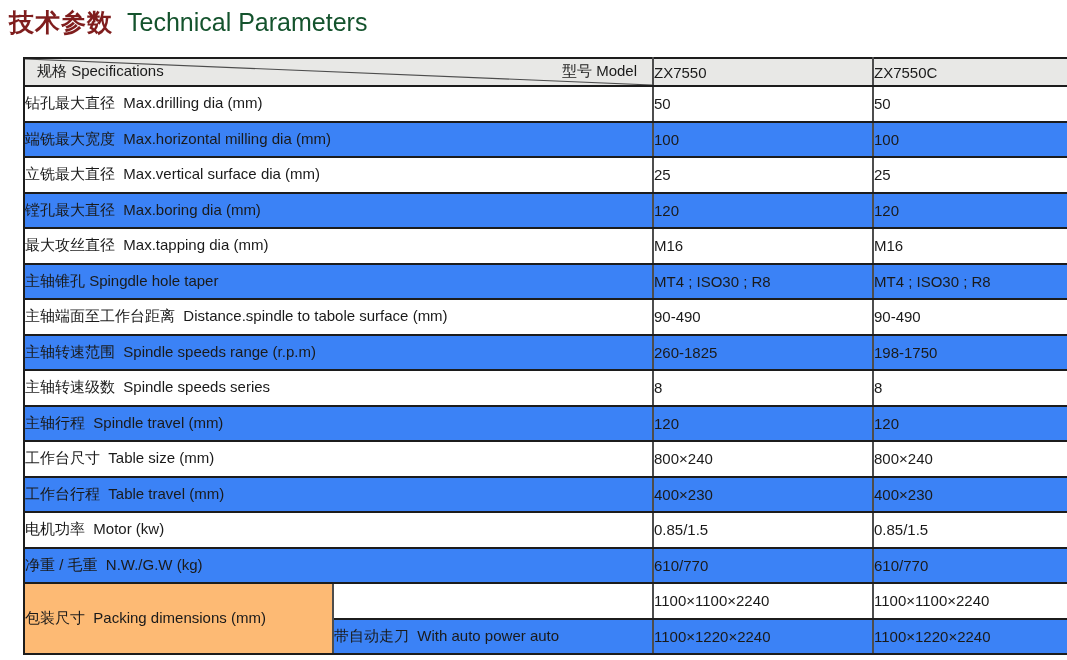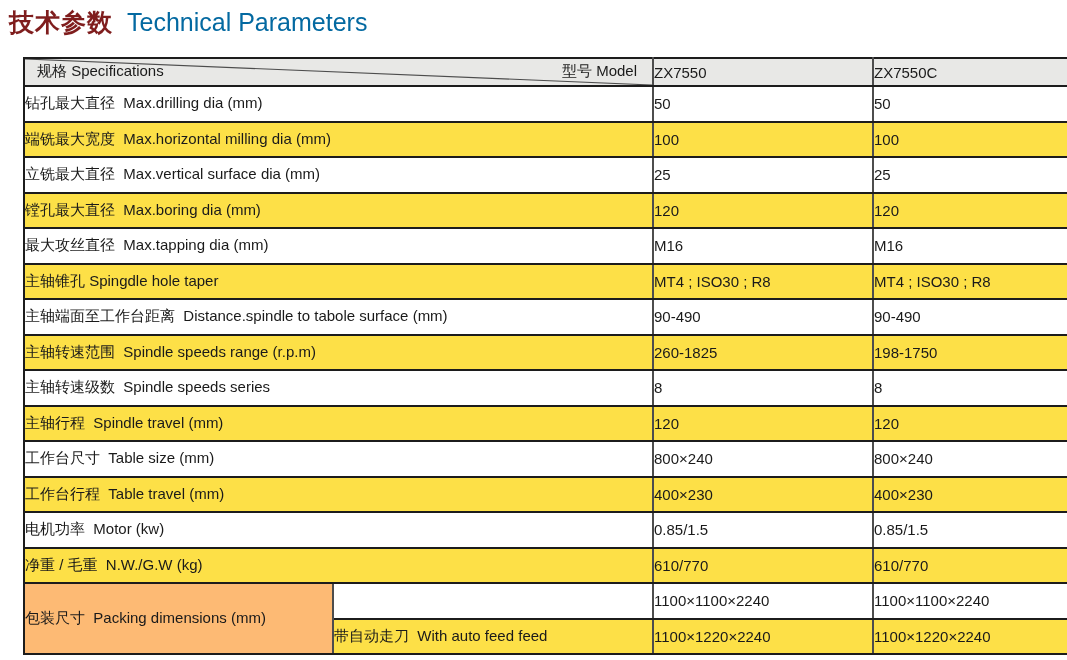--- a/index.html
+++ b/index.html
@@ -2,36 +2,36 @@
 <html><head>
 <meta charset="utf-8">
 <style>
   html,body { margin:0; padding:0; }
   body {
     width:1067px; height:660px; background:#ffffff; position:relative; overflow:hidden;
     font-family:"Liberation Sans","DejaVu Sans",sans-serif; color:#1a1a1a;
   }
   .page-title { position:absolute; left:9px; top:6px; font-size:25px; line-height:32px; white-space:nowrap; }
   .page-title .zh { font-weight:bold; letter-spacing:1px; margin-right:14px; color:#7f1d1d; }
-  .page-title .en { font-weight:normal; color:#0369a1; }
+  .page-title .en { font-weight:normal; color:#14532d; }
 
   table.spec {
     position:absolute; left:23px; top:57px; width:1054px;
     border-collapse:collapse; table-layout:fixed; font-size:15px;
   }
   table.spec td {
     border:2px solid; border-color:#1c1c1c #4d4d4d; padding:0;
     vertical-align:middle; overflow:hidden;
   }
   table.spec td:first-child { border-left-color:#1c1c1c; }
   table.spec td:last-child  { border-right-color:#1c1c1c; }
   tr.data-row { height:35.5px; }
   tr.head-row { height:28px; }
   tr.head-row td { background:#e8e8e6; }
-  tr.alt td { background:#fde047; }
+  tr.alt td { background:#3b82f6; }
   td.label { text-align:left; padding-left:12px; white-space:pre; }
   td.val { text-align:left; }
   td.packing-label { background:#fdba74; text-align:left; padding-left:12px; white-space:pre; }
   td.sublabel { text-align:left; padding-left:12px; white-space:pre; }
   td.spec-head { position:relative; }
   td.spec-head .diag { position:absolute; left:0; top:0; width:100%; height:100%; display:block; }
   td.spec-head .spec-label { position:absolute; left:12px; bottom:4px; }
   td.spec-head .model-label { position:absolute; right:15px; top:3px; }
 </style>
 </head>
@@ -132,18 +132,18 @@
       <td class="val">610/770</td>
     </tr>
 
     <tr class="data-row">
       <td class="packing-label" rowspan="2">包装尺寸  Packing dimensions (mm)</td>
       <td class="sublabel"></td>
       <td class="val">1100×1100×2240</td>
       <td class="val">1100×1100×2240</td>
     </tr>
     <tr class="data-row alt">
-      <td class="sublabel">带自动走刀  With auto feed feed</td>
+      <td class="sublabel">带自动走刀  With auto power auto</td>
       <td class="val">1100×1220×2240</td>
       <td class="val">1100×1220×2240</td>
     </tr>
   </tbody>
 </table>
 
 </body></html>

